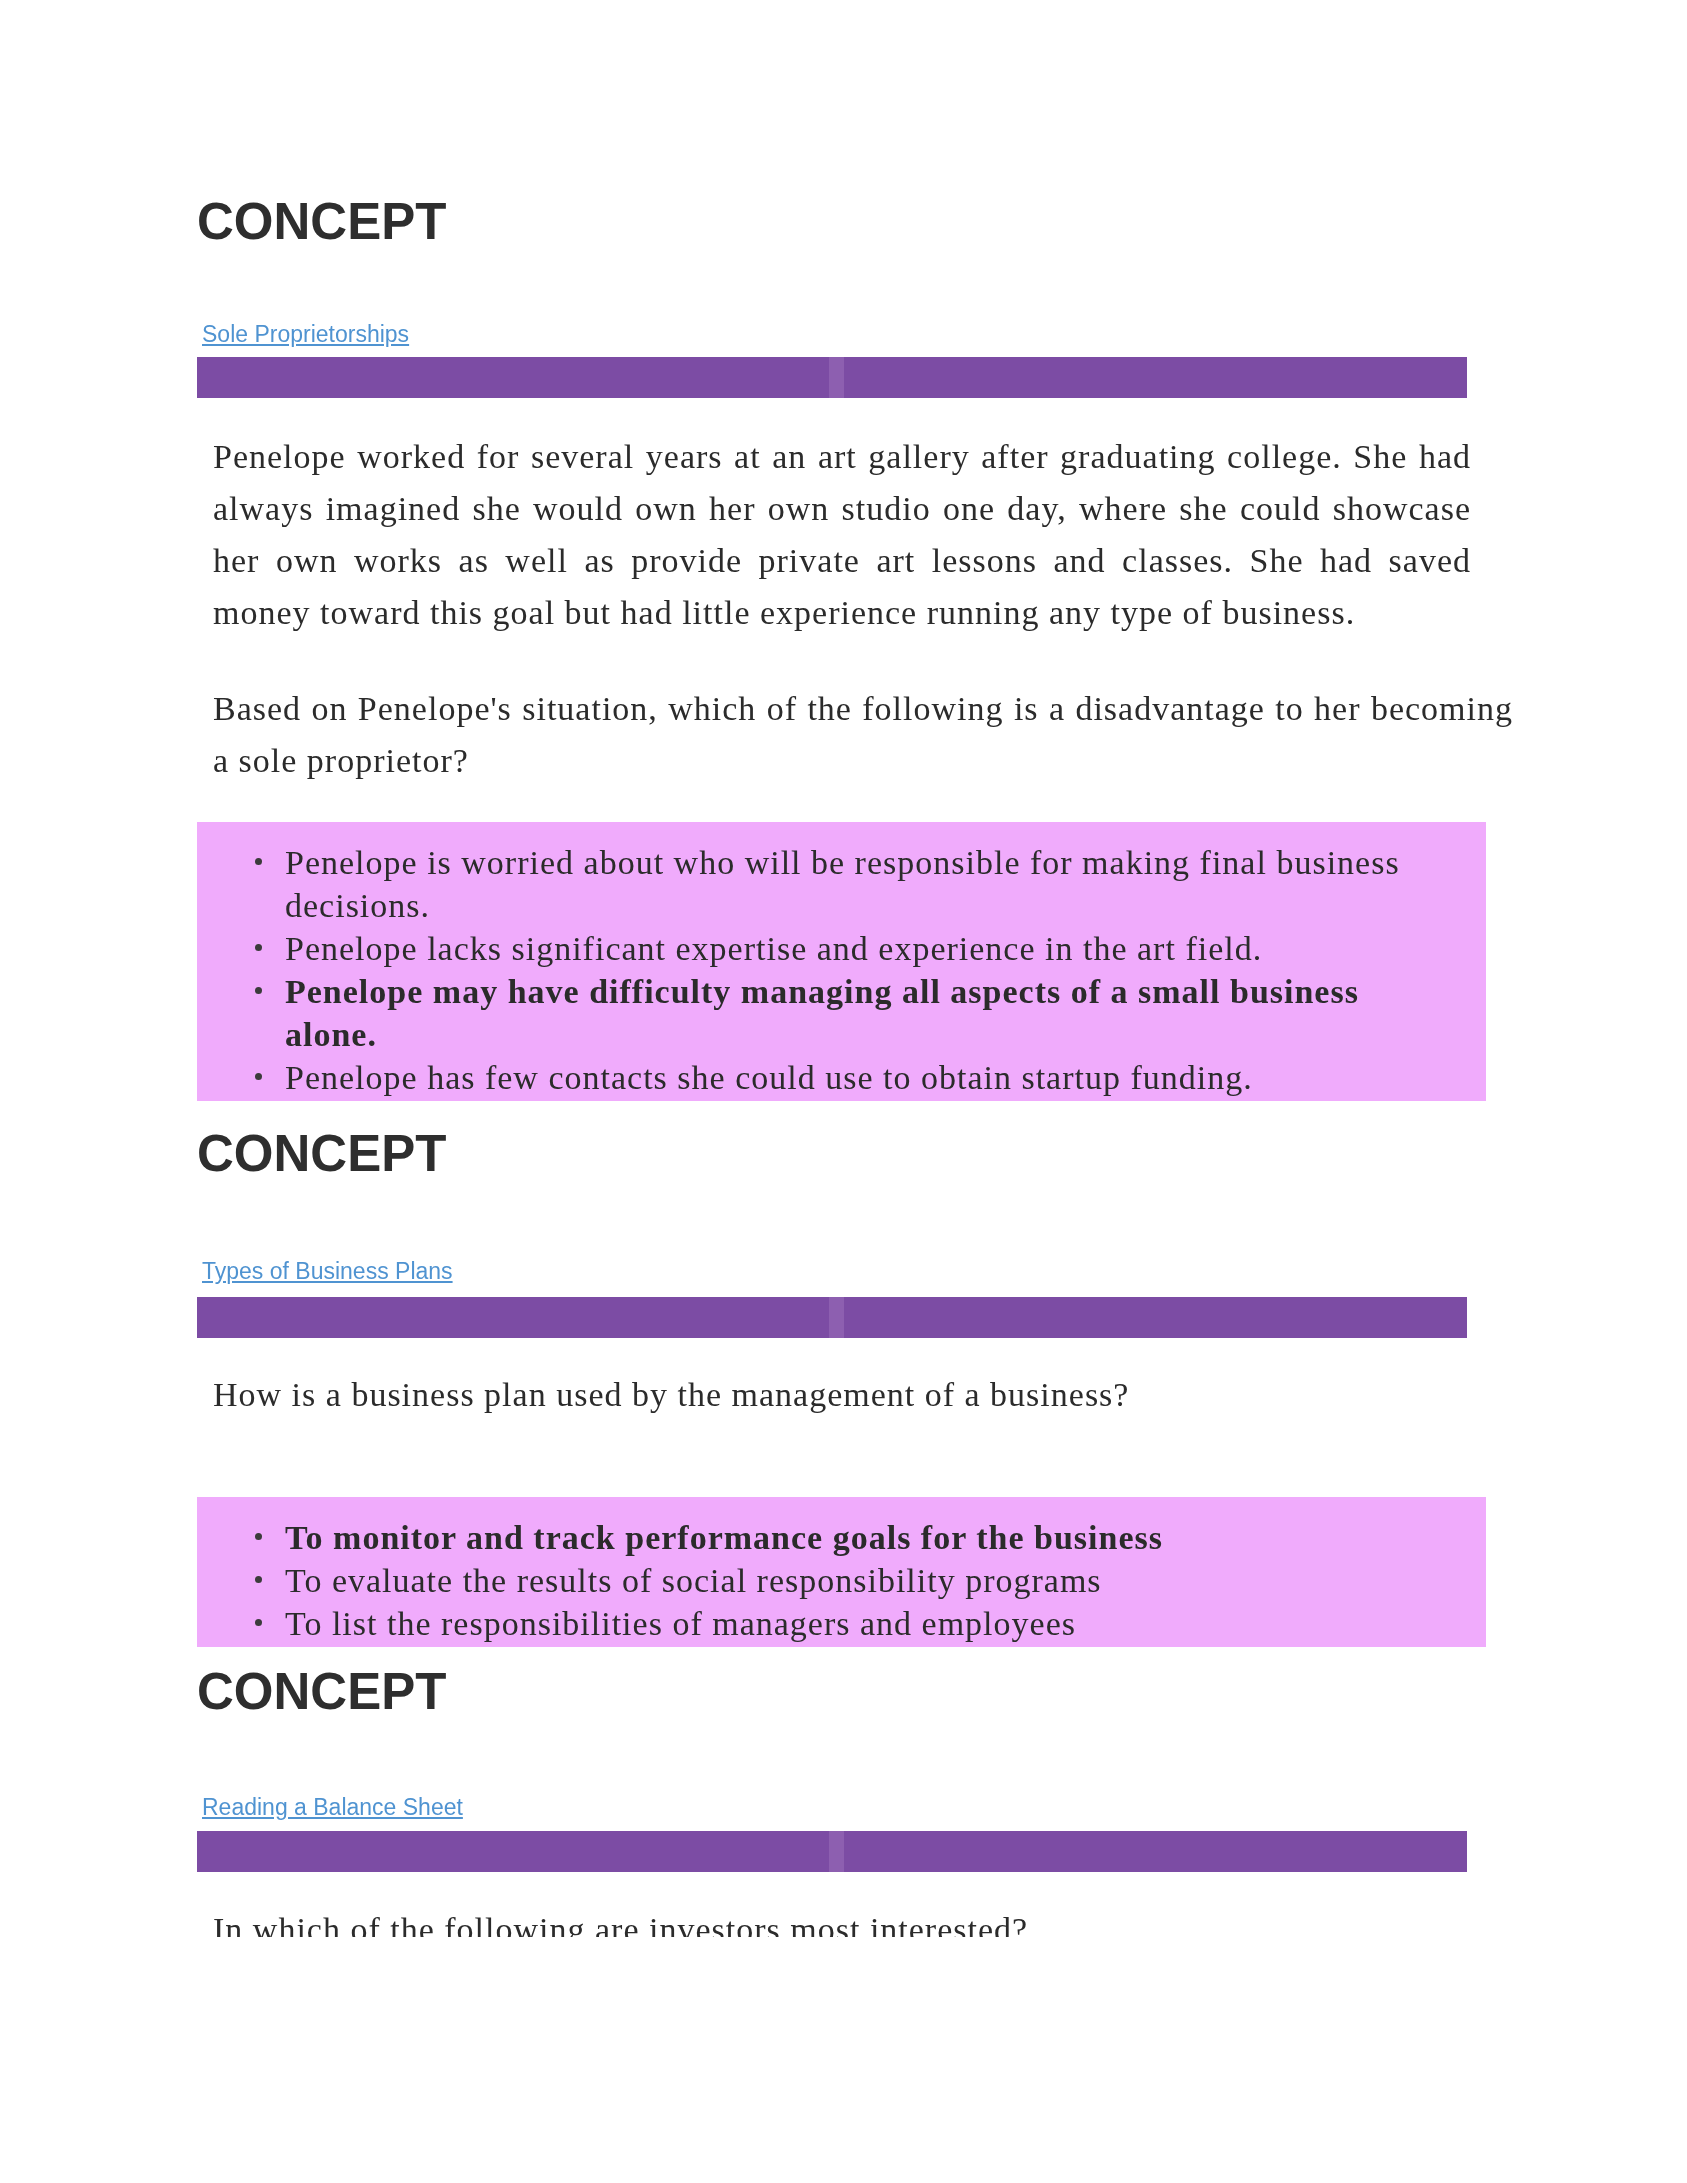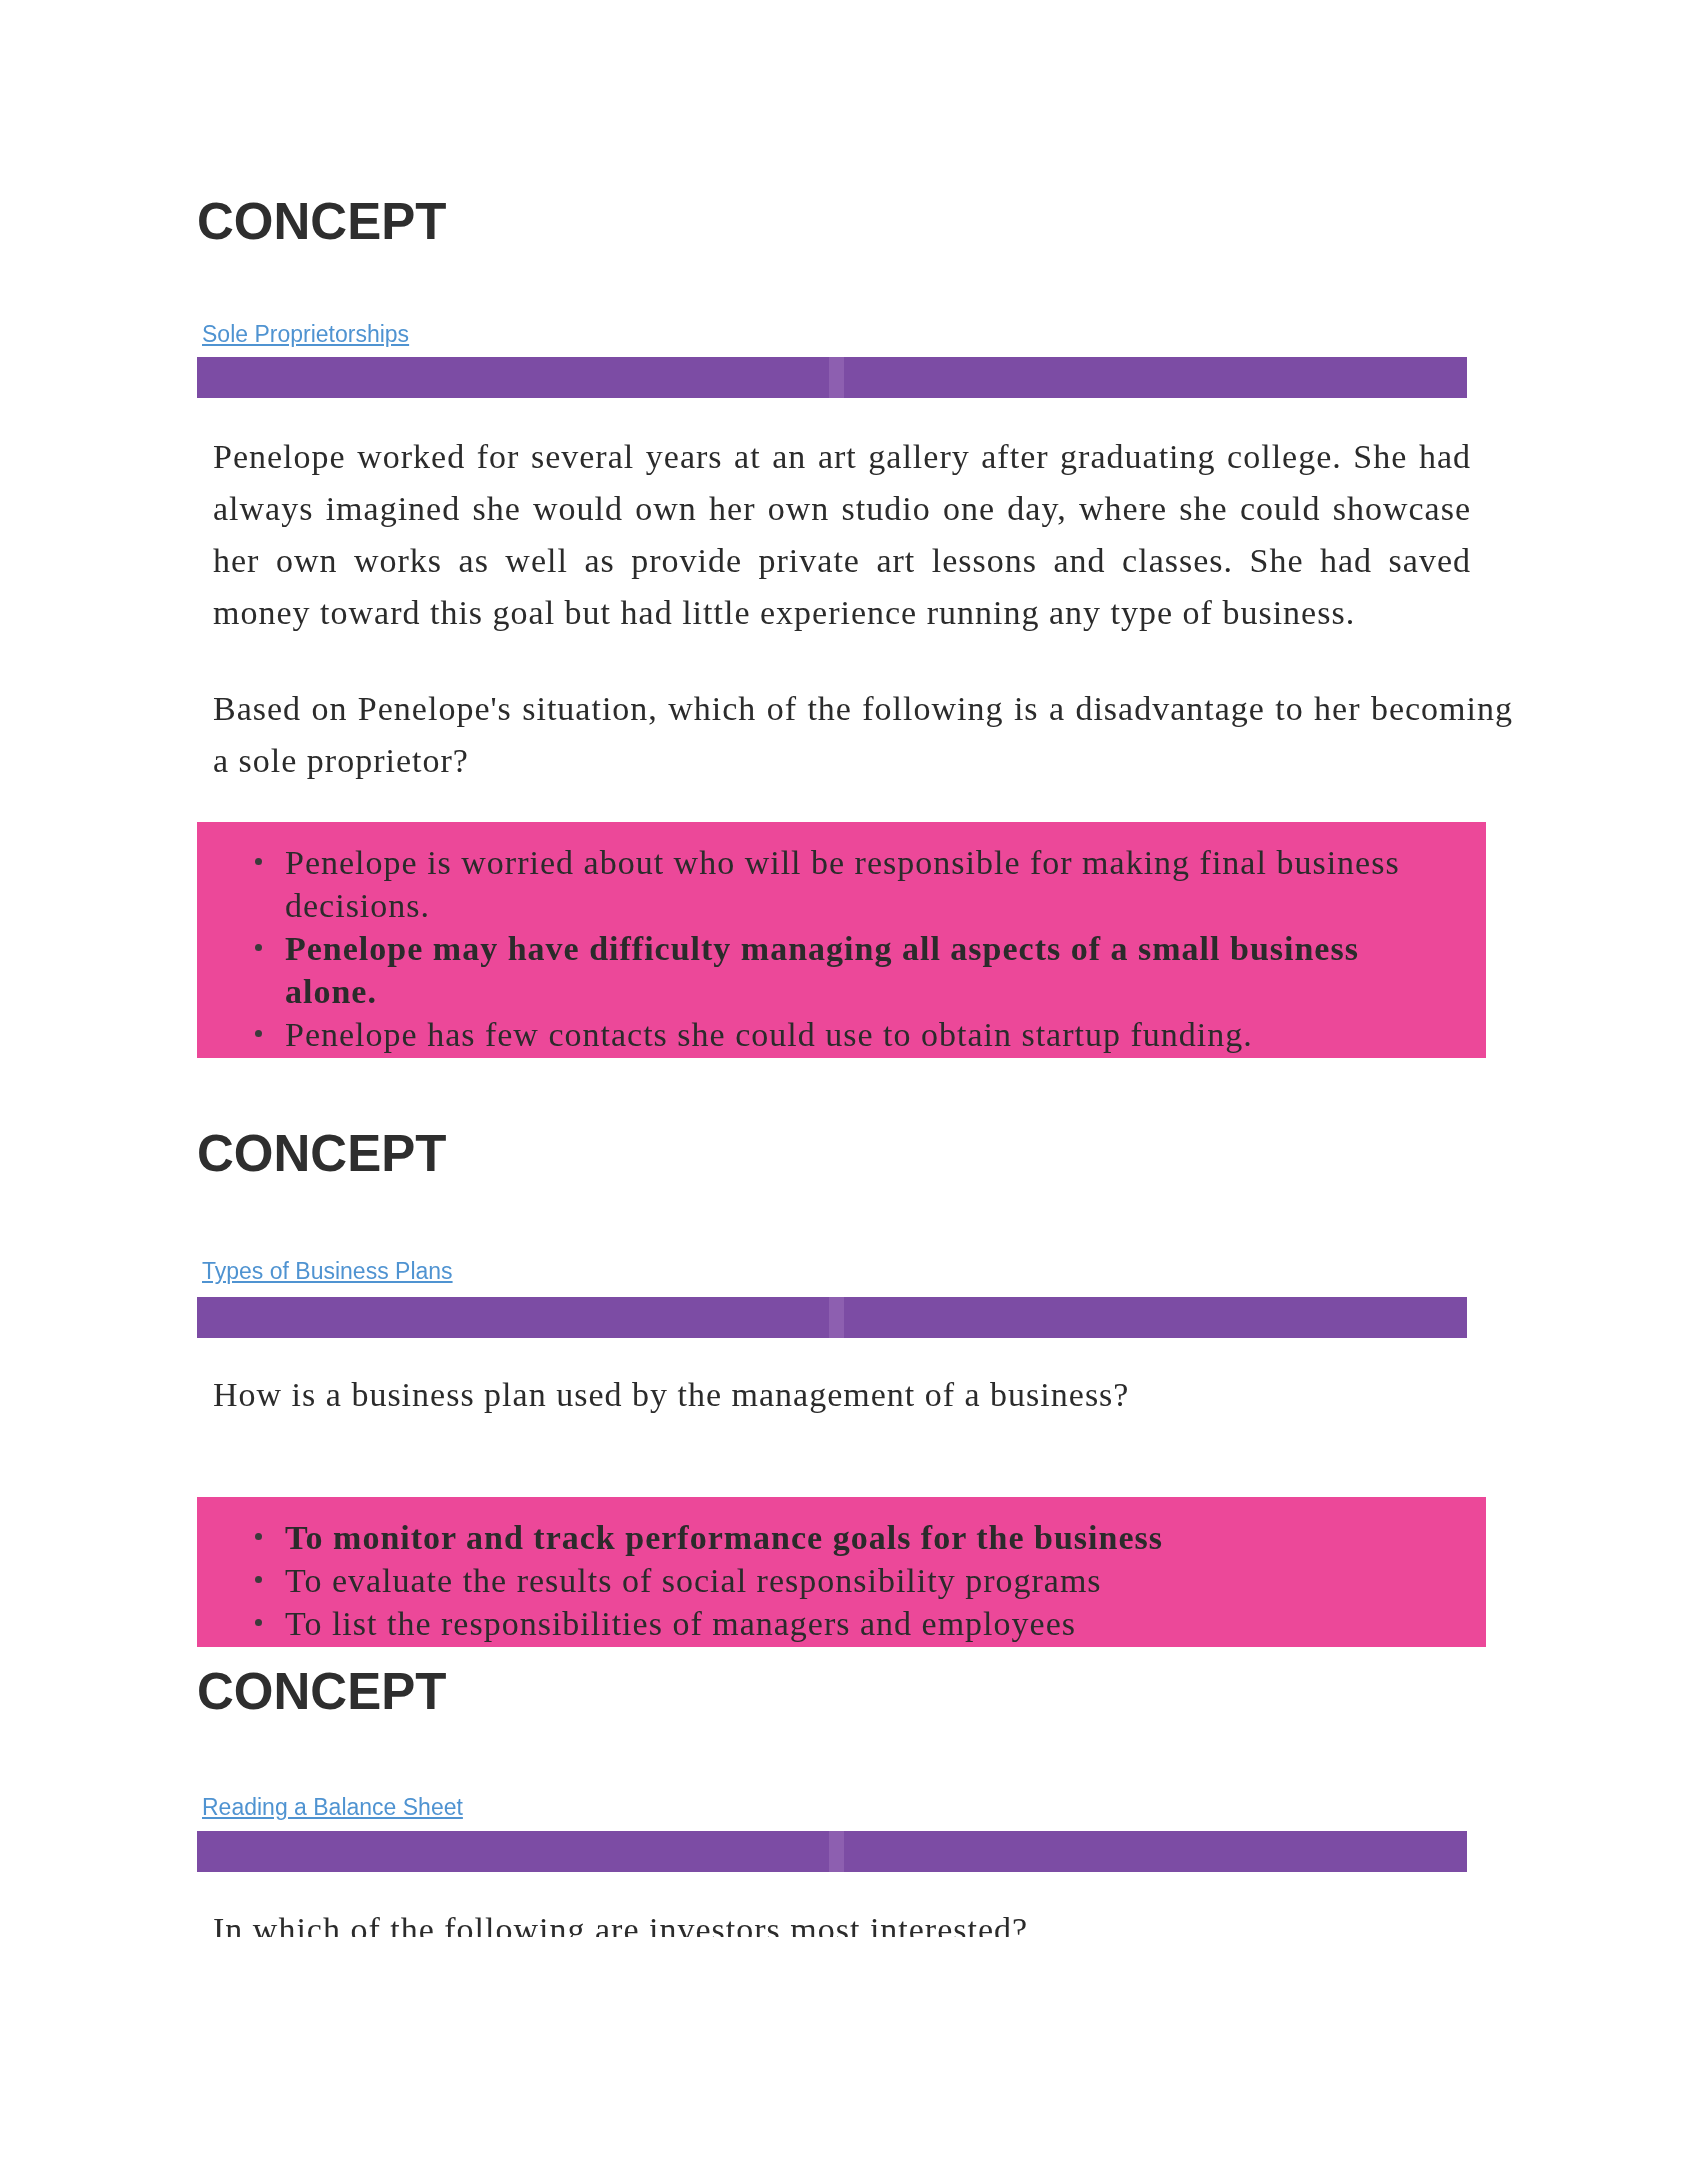--- a/index.html
+++ b/index.html
@@ -32,21 +32,21 @@
   }
 
   .body-par{
     font-size:34px;letter-spacing:1px;line-height:52px;color:#2b2b2b;margin:16px;
     text-align:justify;width:1258px;
   }
   .body-par.wide{width:1300px;}
   .body-par + .body-par{margin-top:44px;}
 
   .answer-box{
-    background:#ec4899;box-sizing:border-box;width:1289px;
+    background:#f0abfc;box-sizing:border-box;width:1289px;
     padding-top:19px;padding-bottom:2px;
   }
   .answer-box ul{margin:0;padding:0;list-style:none;}
   .answer-box li{
     font-size:34px;letter-spacing:1px;line-height:43px;color:#2b2b2b;position:relative;
     padding-left:88px;width:1246px;box-sizing:border-box;
   }
   .answer-box li:before{
     content:"";position:absolute;left:58px;top:16.5px;
     width:7.3px;height:7.3px;border-radius:50%;background:#3b3b3b;
@@ -82,20 +82,21 @@
 
   <div class="blk s1-body">
     <p class="body-par">Penelope worked for several years at an art gallery after graduating college.  She had always imagined she would own her own studio one day, where she could showcase her own works as well as provide private art lessons and classes.  She had saved money toward this goal but had little experience running any type of business.</p>
     <p class="body-par wide">Based on Penelope's situation, which of the following is a disadvantage to her becoming a sole proprietor?</p>
   </div>
 
   <div class="blk s1-ans">
     <div class="answer-box">
       <ul>
         <li>Penelope is worried about who will be responsible for making final business decisions.</li>
+        <li>Penelope lacks significant expertise and experience in the art field.</li>
         <li class="correct">Penelope may have difficulty managing all aspects of a small business alone.</li>
         <li>Penelope has few contacts she could use to obtain startup funding.</li>
       </ul>
     </div>
   </div>
 
   <div class="blk s2-head">
     <h1 class="concept-heading">CONCEPT</h1>
   </div>
 

